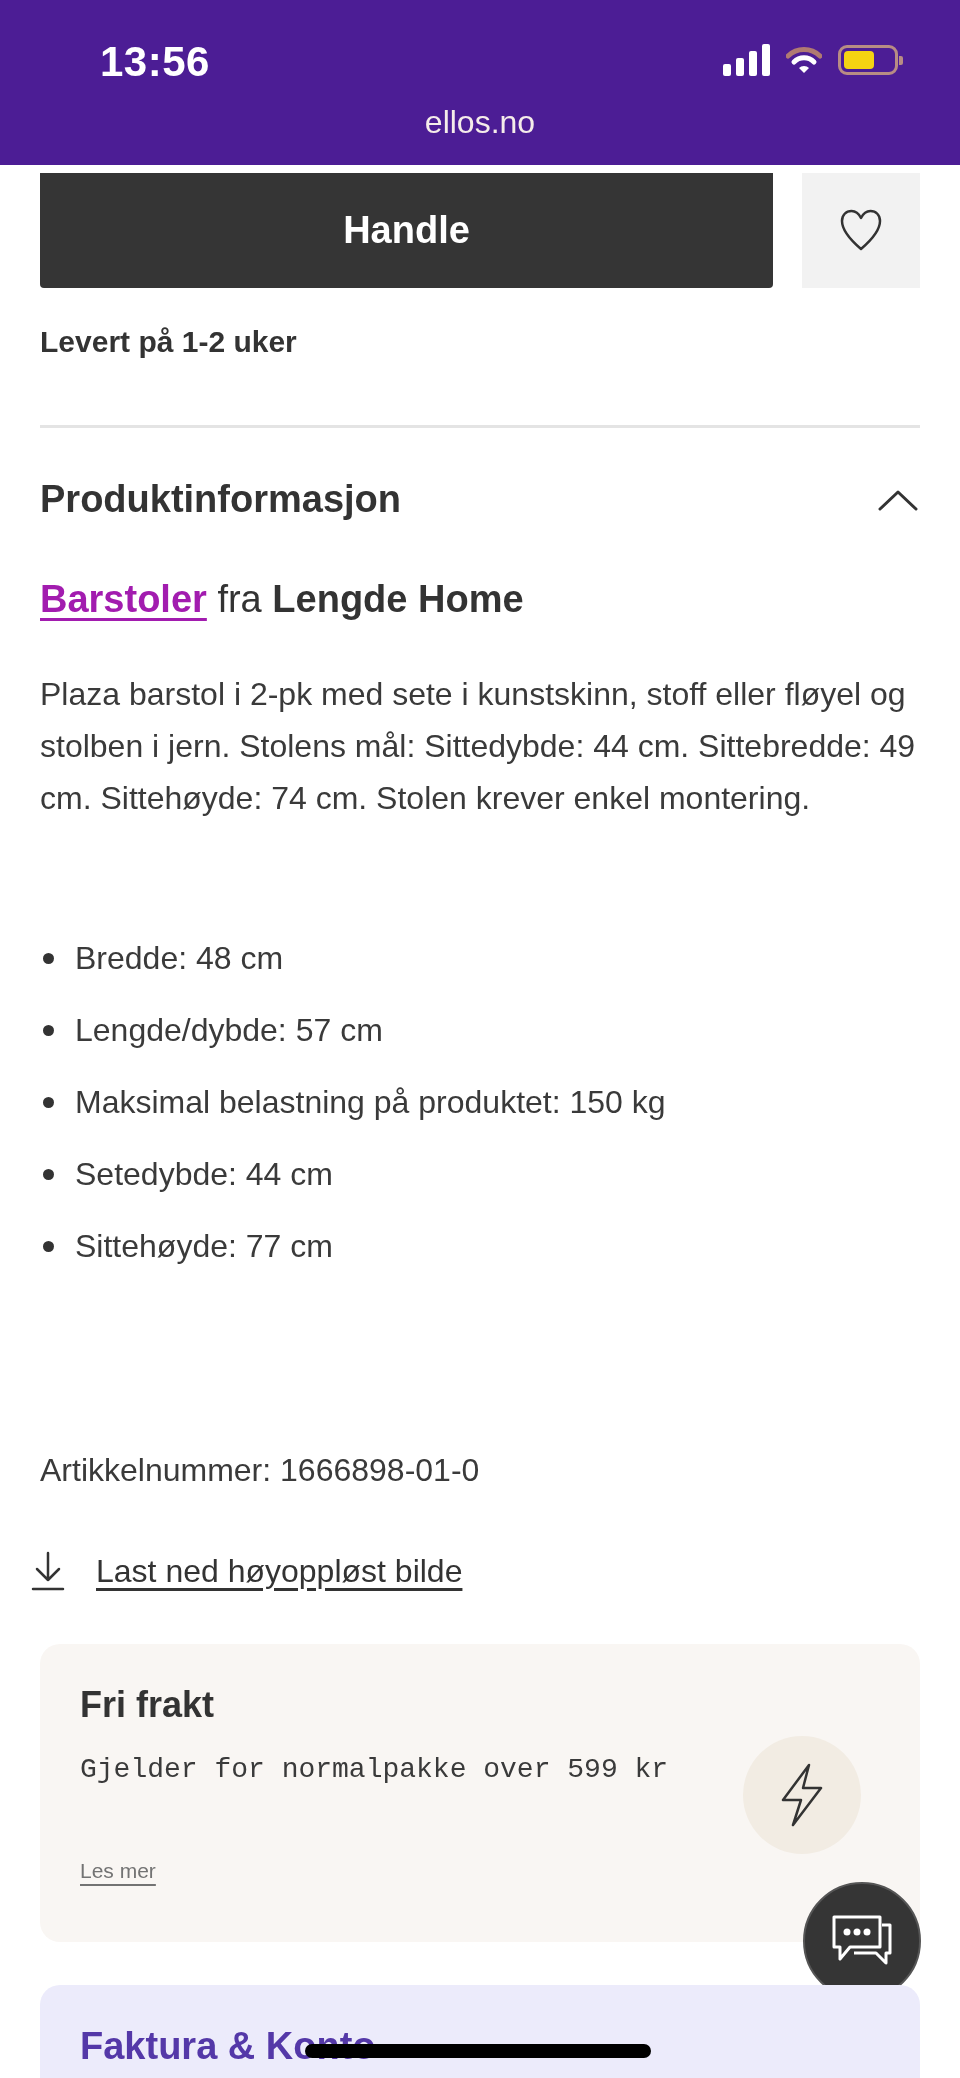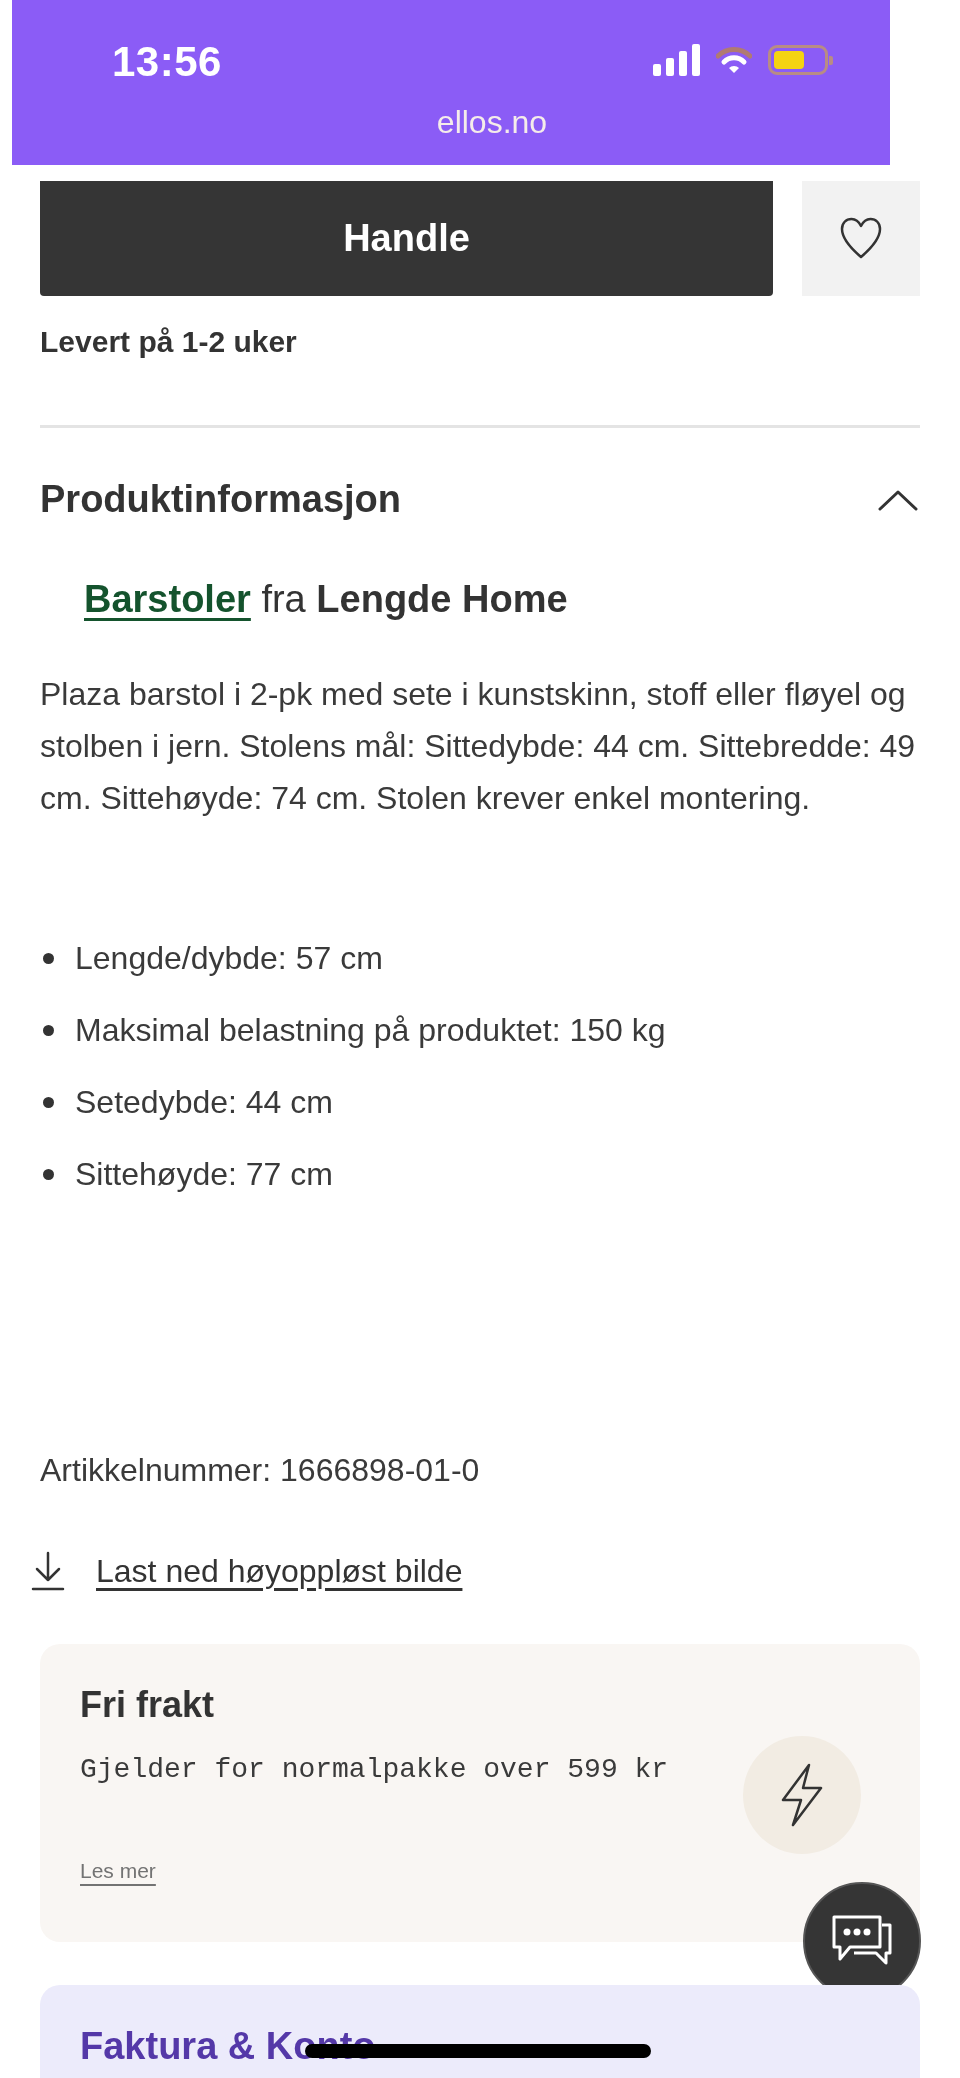--- a/index.html
+++ b/index.html
@@ -1,41 +1,41 @@
 <!DOCTYPE html>
 <html><head>
 <meta charset="utf-8">
 <style>
   * { box-sizing: border-box; margin: 0; padding: 0; }
   html, body { width: 960px; height: 2078px; overflow: hidden; background: #ffffff; }
   body { font-family: "Liberation Sans", sans-serif; color: #333333; position: relative; }
 
-  .status-bar { position: absolute; top: 0; left: 12px; width: 878px; height: 165px; background: #8b5cf6; color: #fff; }
+  .status-bar { position: absolute; top: 0; left: 0; width: 960px; height: 165px; background: #4c1d95; color: #fff; }
   .status-time { position: absolute; left: 100px; top: 38px; font-size: 42px; font-weight: 600; letter-spacing: 0.5px; }
   .status-icons { position: absolute; right: 62px; top: 44px; display: flex; align-items: center; gap: 16px; }
   .signal { display: flex; align-items: flex-end; gap: 5px; height: 32px; }
   .signal span { width: 8px; background: #fff; border-radius: 2px; }
   .battery { width: 60px; height: 30px; border: 3px solid #b88c84; border-radius: 9px; padding: 3px; position: relative; }
   .battery .fill { width: 30px; height: 100%; background: #f5d312; border-radius: 4px; }
   .battery::after { content: ""; position: absolute; right: -8px; top: 8px; width: 4px; height: 9px; background: #b88c84; border-radius: 0 2px 2px 0; }
   .url { position: absolute; top: 104px; left: 0; width: 960px; text-align: center; font-size: 32px; color: #f5ecea; }
 
-  .buy-row { position: absolute; top: 181px; left: 40px; width: 880px; height: 138px; }
+  .buy-row { position: absolute; top: 173px; left: 40px; width: 880px; height: 138px; }
   .handle-btn { position: absolute; left: 0; top: 0; width: 733px; height: 115px; background: #353535; color: #fff; border: none; border-radius: 0 0 4px 4px; font-family: "Liberation Sans", sans-serif; font-size: 38px; font-weight: 700; }
   .fav-btn { position: absolute; right: 0; top: 0; width: 118px; height: 115px; background: #f2f2f2; border: none; display: flex; align-items: center; justify-content: center; }
 
   .delivery { position: absolute; top: 325px; left: 40px; font-size: 30px; font-weight: 700; color: #333; }
   .divider { position: absolute; top: 425px; left: 40px; width: 880px; height: 3px; background: #e4e4e4; }
 
   .section-head { position: absolute; top: 478px; left: 40px; width: 880px; display: flex; justify-content: space-between; align-items: center; }
   .section-title { font-size: 38px; font-weight: 700; color: #333; }
   .chevron-up { width: 44px; height: 30px; }
 
   .brand-line { position: absolute; top: 578px; left: 40px; font-size: 38px; color: #333; }
-  .brand-line a { color: #14532d; font-weight: 700; text-decoration: underline; text-underline-offset: 6px; margin-left: 44px; }
+  .brand-line a { color: #a21caf; font-weight: 700; text-decoration: underline; text-underline-offset: 6px; }
   .brand-line .brand { font-weight: 700; }
 
   .description { position: absolute; top: 668px; left: 40px; width: 880px; font-size: 32px; line-height: 52px; color: #3a3a3a; }
 
   .specs { position: absolute; top: 932px; left: 40px; list-style: none; }
   .specs li { position: relative; padding-left: 35px; font-size: 32px; height: 72px; line-height: 52px; color: #3a3a3a; }
   .specs li::before { content: ""; position: absolute; left: 3px; top: 21px; width: 11px; height: 11px; border-radius: 50%; background: #333; }
 
   .article { position: absolute; top: 1452px; left: 40px; font-size: 32px; color: #3a3a3a; }
 
@@ -100,20 +100,21 @@
 
 <div class="brand-line">
   <a>Barstoler</a>
   <span>fra</span>
   <span class="brand">Lengde Home</span>
 </div>
 
 <div class="description">Plaza barstol i 2-pk med sete i kunstskinn, stoff eller fløyel og stolben i jern. Stolens mål: Sittedybde: 44 cm. Sittebredde: 49 cm. Sittehøyde: 74 cm. Stolen krever enkel montering.</div>
 
 <ul class="specs">
+  <li>Bredde: 48 cm</li>
   <li>Lengde/dybde: 57 cm</li>
   <li>Maksimal belastning på produktet: 150 kg</li>
   <li>Setedybde: 44 cm</li>
   <li>Sittehøyde: 77 cm</li>
 </ul>
 
 <div class="article">Artikkelnummer: 1666898-01-0</div>
 
 <div class="download">
   <svg width="36" height="42" viewBox="0 0 36 42">

